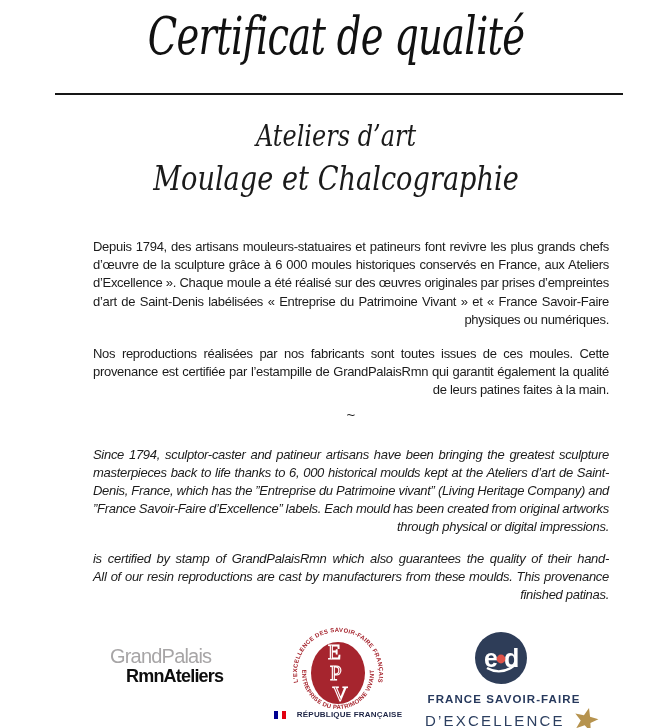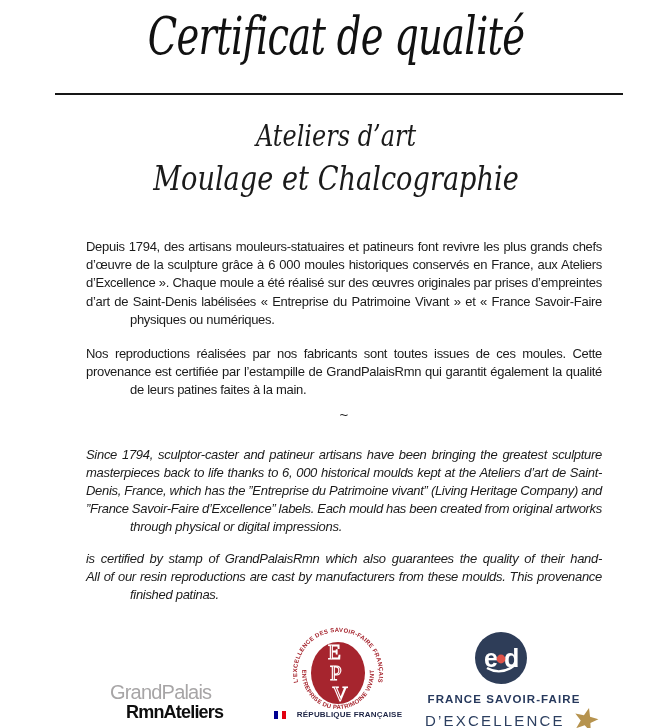--- a/index.html
+++ b/index.html
@@ -20,31 +20,31 @@
     border:none; border-top:2px solid #161616; margin:0;
   }
   .subtitle {
     position:absolute; left:0; width:672px; margin:0; text-align:center;
     font-family:"DejaVu Serif", serif; font-style:italic; font-weight:400;
     color:#1a1a1a; transform:scaleX(0.80); transform-origin:50% 50%; white-space:nowrap;
   }
   .subtitle.s1 { top:118px; font-size:30px; }
   .subtitle.s2 { top:158px; font-size:34px; }
   
-  .bodytext { position:absolute; top:238px; left:86px; width:516px; }
+  .bodytext { position:absolute; top:238px; left:93px; width:516px; }
   .para { margin:0 0 16px 0; font-size:13px; line-height:18.2px; letter-spacing:-0.3px; }
   .para.italic { font-style:italic; }
   .jline { text-align:justify; text-align-last:justify; word-spacing:-1.5px; }
-  .lline { text-align:left; word-spacing:0;padding-left:44px; }
+  .lline { text-align:right; word-spacing:0;padding-left:44px; }
   .tilde { margin:6px 0 22px 0; text-align:center; font-size:15px; line-height:18px; color:#1b1b1b; }
   .p-en1 { margin-top:0; }
   .p-fr2 { margin-bottom:0; }
   .p-en2 { margin-top:-3px; }
   
-  .gp-logo { position:absolute; top:682px; left:110px; line-height:1; }
+  .gp-logo { position:absolute; top:646px; left:110px; line-height:1; }
   .gp-line1 { font-size:20px; font-weight:400; color:#a7a5a6; letter-spacing:-0.8px; }
   .gp-line2 { font-size:18px; font-weight:700; color:#0e0e0e; letter-spacing:-0.8px; margin:1px 0 0 16px; }
   .epv-svg { position:absolute; top:626px; left:281px; }
   .epv-caption {
     position:absolute; top:710px; left:266px; width:144px;
     display:flex; align-items:center; justify-content:center; gap:11px;
   }
   .epv-caption .cap-text { font-size:8px; font-weight:700; letter-spacing:0.2px; color:#1d2445; white-space:nowrap; }
   .flag { display:inline-flex; height:8px; }
   .flag span { width:4px; height:8px; display:inline-block; }

